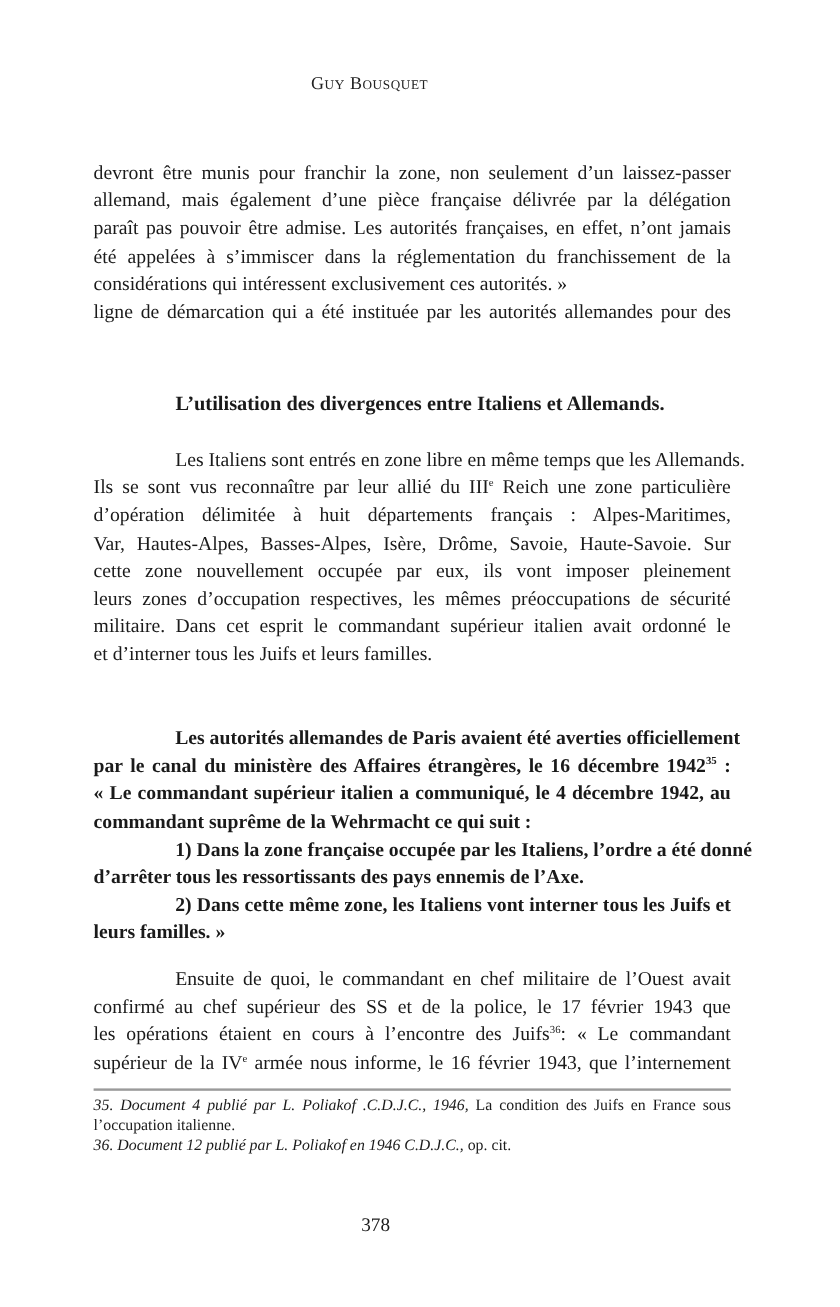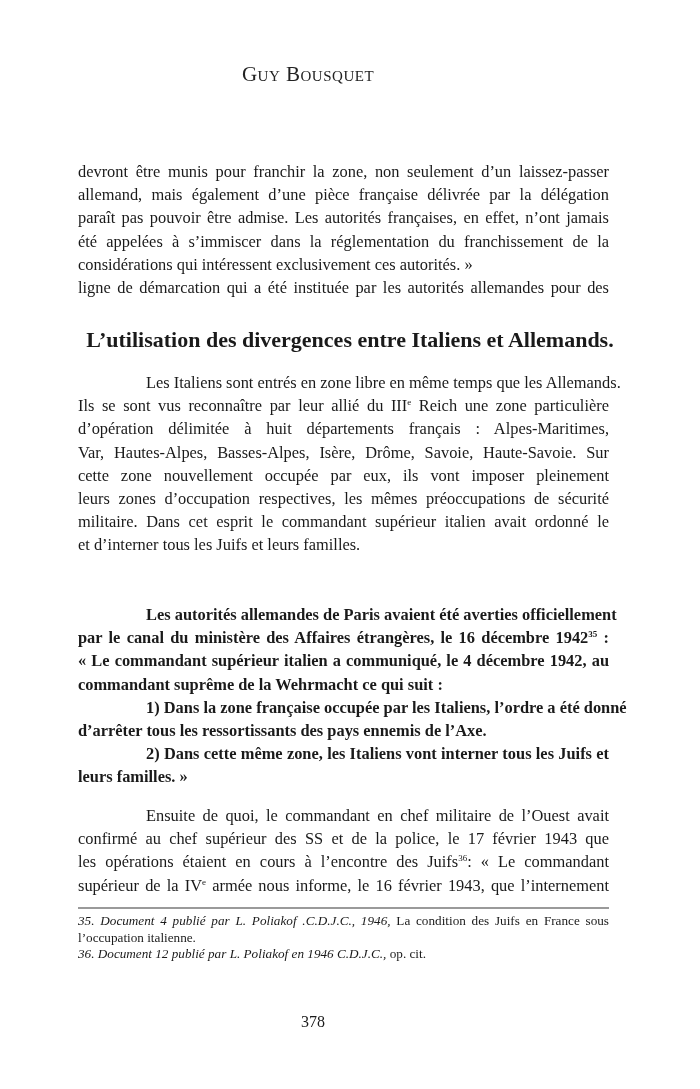--- a/index.html
+++ b/index.html
@@ -1,39 +1,39 @@
 <!DOCTYPE html>
 <html><head>
 <meta charset="utf-8">
 <style>
   html, body { margin: 0; padding: 0; background: #ffffff; }
   body { width: 700px; height: 1089px; position: relative; overflow: hidden;
          font-family: "Liberation Serif", "DejaVu Serif", serif; color: #1a1a1a; }
   .header { position: absolute; top: 62px; left: 0; width: 616px; text-align: center;
-            font-size: 21px; letter-spacing: 0.5px; font-variant: small-caps; color: #222; }
+            font-size: 15px; letter-spacing: 0.5px; font-variant: small-caps; color: #222; }
   .body-text { position: absolute; left: 78px; width: 531px; font-size: 16.4px; line-height: 23.2px; }
   .line { display: block; text-align: justify; text-align-last: justify; white-space: nowrap; }
   .line.last { text-align-last: left; }
   .line.ind { padding-left: 68px; }
   .heading { position: absolute; top: 327px; left: 0; width: 700px; text-align: center;
-             font-weight: bold; font-size: 22px; }
+             font-weight: bold; font-size: 17px; }
   sup { font-size: 9px; line-height: 0; vertical-align: 6px; }
   .rule { position: absolute; top: 907px; left: 78px; width: 531px; height: 2px; background: #9a9a9a; }
   .footnotes { position: absolute; top: 913px; left: 78px; width: 531px; font-size: 13.2px; line-height: 16.6px; }
   .fn-line { display: block; text-align: justify; text-align-last: justify; white-space: nowrap; }
   .fn-line.last { text-align-last: left; }
   .it { font-style: italic; }
   .page-num { position: absolute; top: 1013px; left: 0; width: 626px; text-align: center; font-size: 16px; }
 </style>
 </head>
 <body>
 
 <div class="header">Guy Bousquet</div>
 
-<div class="body-text" style="top:160px;">
+<div class="body-text" style="top:132px;">
   <span class="line">devront être munis pour franchir la zone, non seulement d’un laissez-passer</span>
   <span class="line">allemand, mais également d’une pièce française délivrée par la délégation</span>
   <span class="line">paraît pas pouvoir être admise. Les autorités françaises, en effet, n’ont jamais</span>
   <span class="line">été appelées à s’immiscer dans la réglementation du franchissement de la</span>
   <span class="line last">considérations qui intéressent exclusivement ces autorités. »</span>
   <span class="line">ligne de démarcation qui a été instituée par les autorités allemandes pour des</span>
 </div>
 
 <div class="heading">L’utilisation des divergences entre Italiens et Allemands.</div>
 

